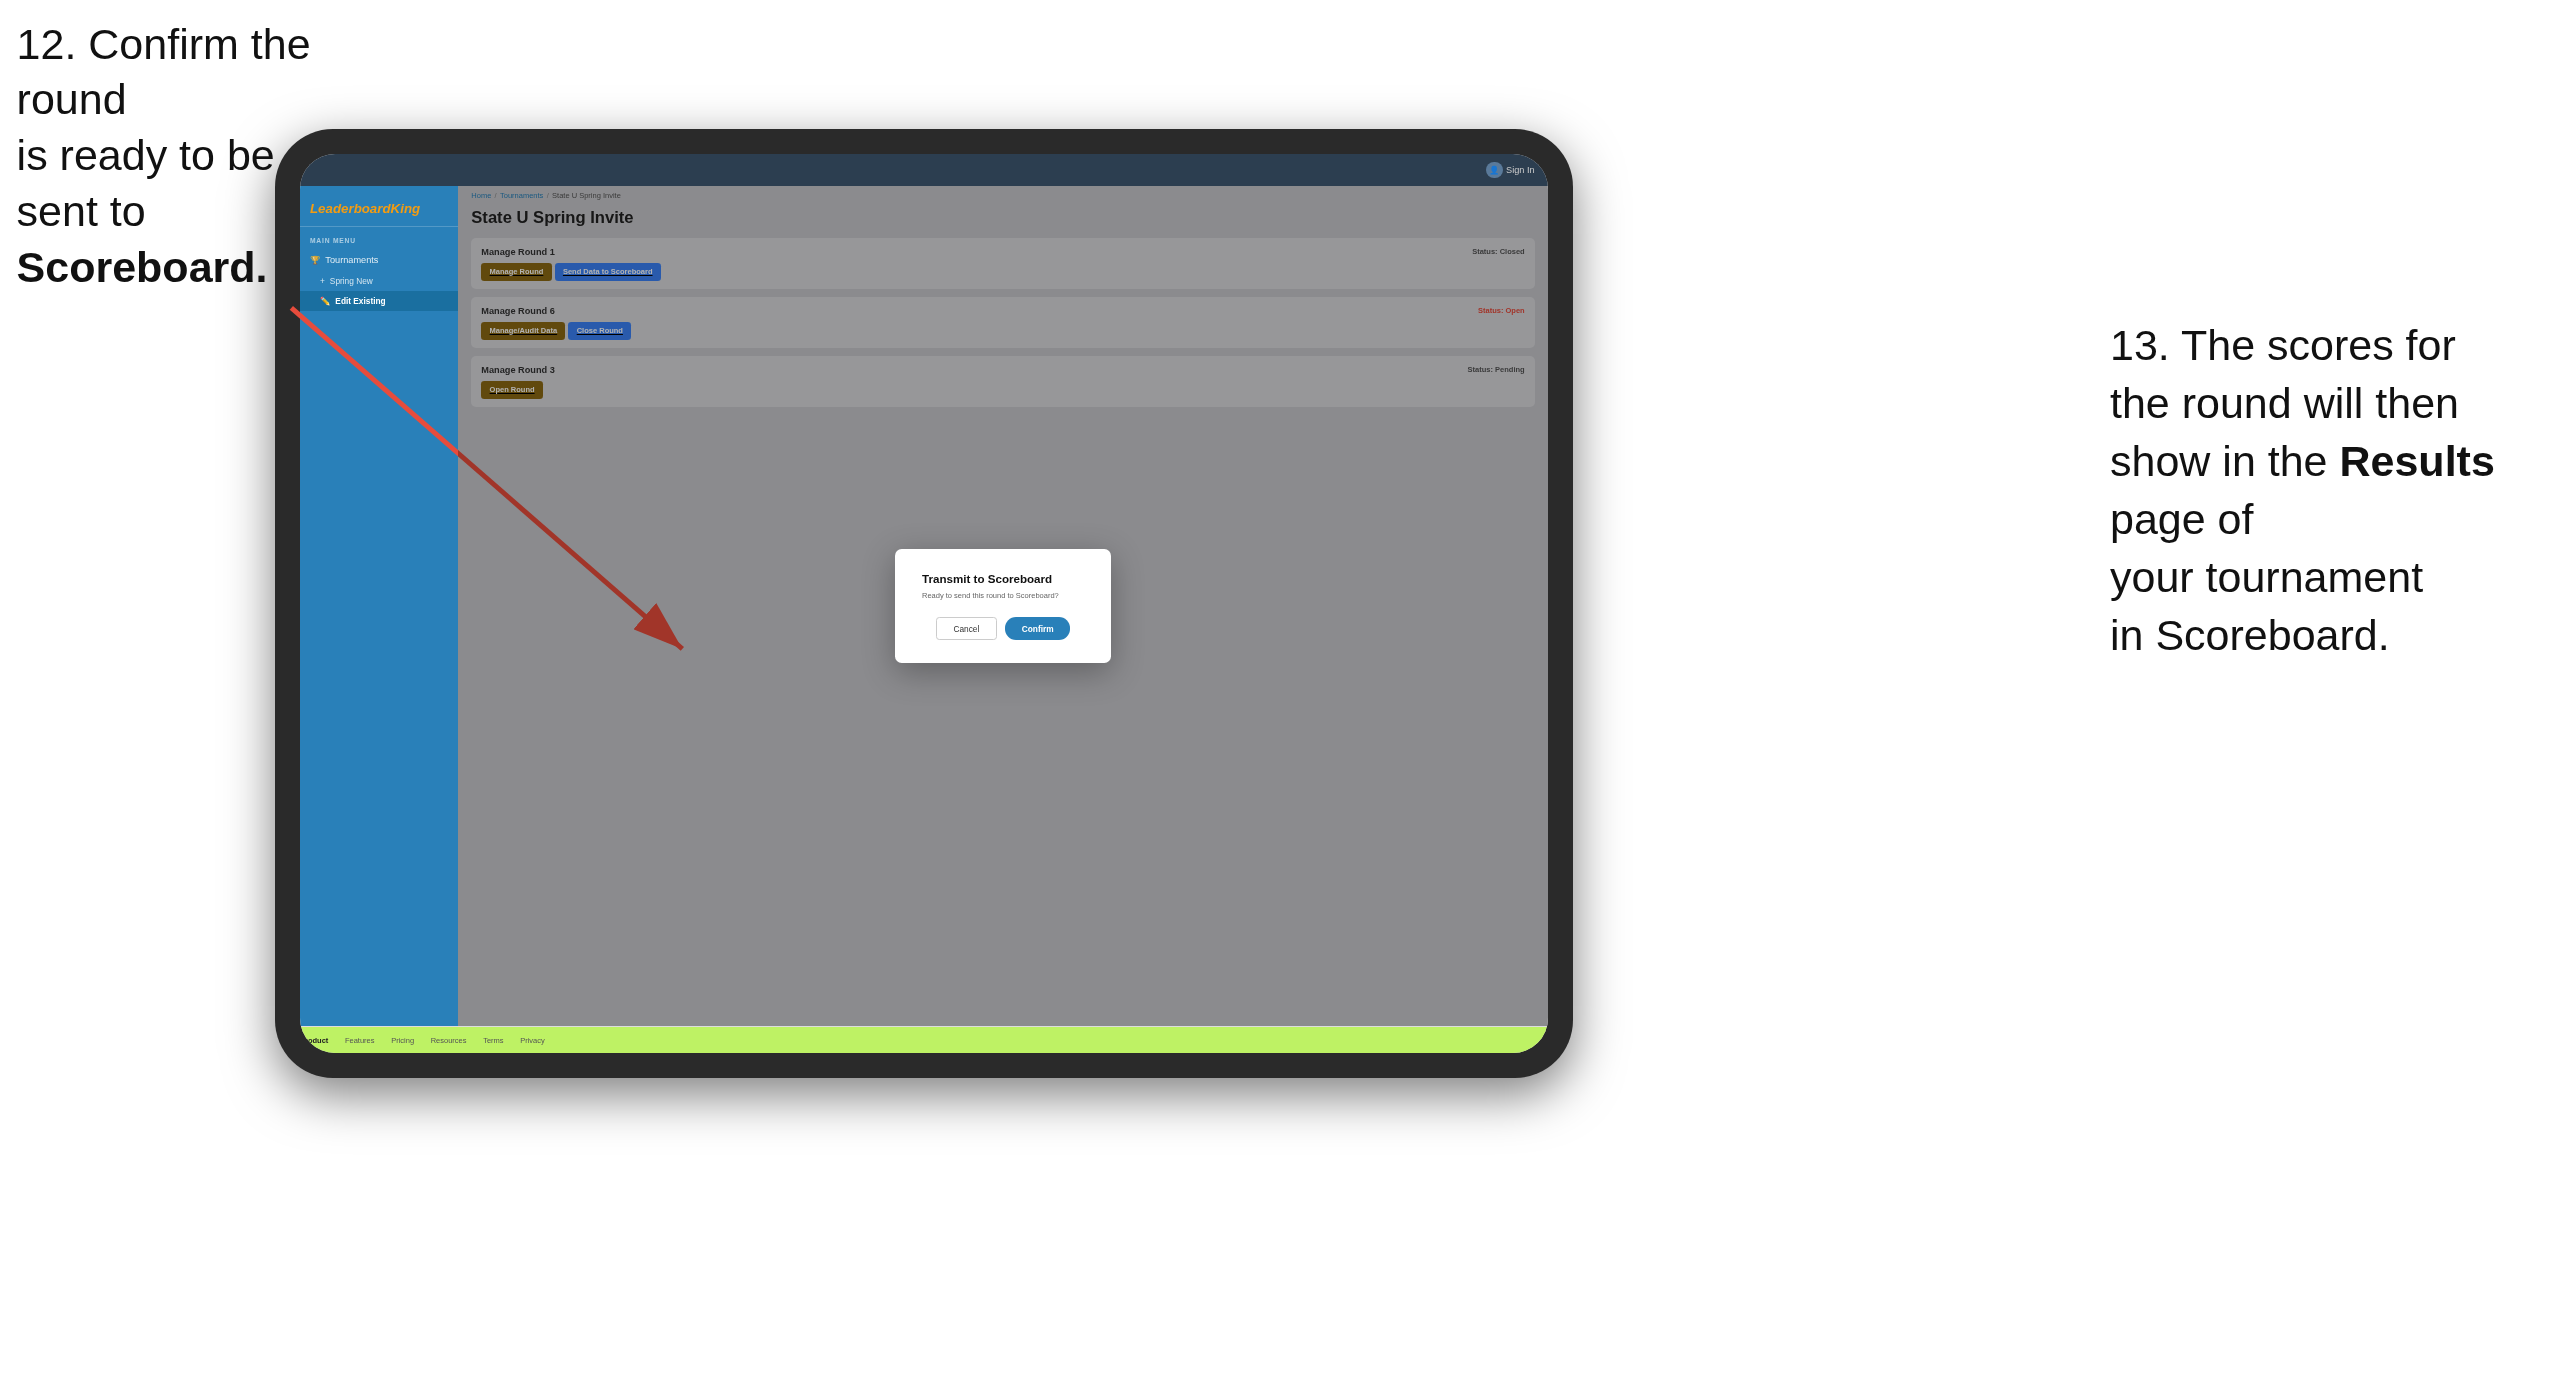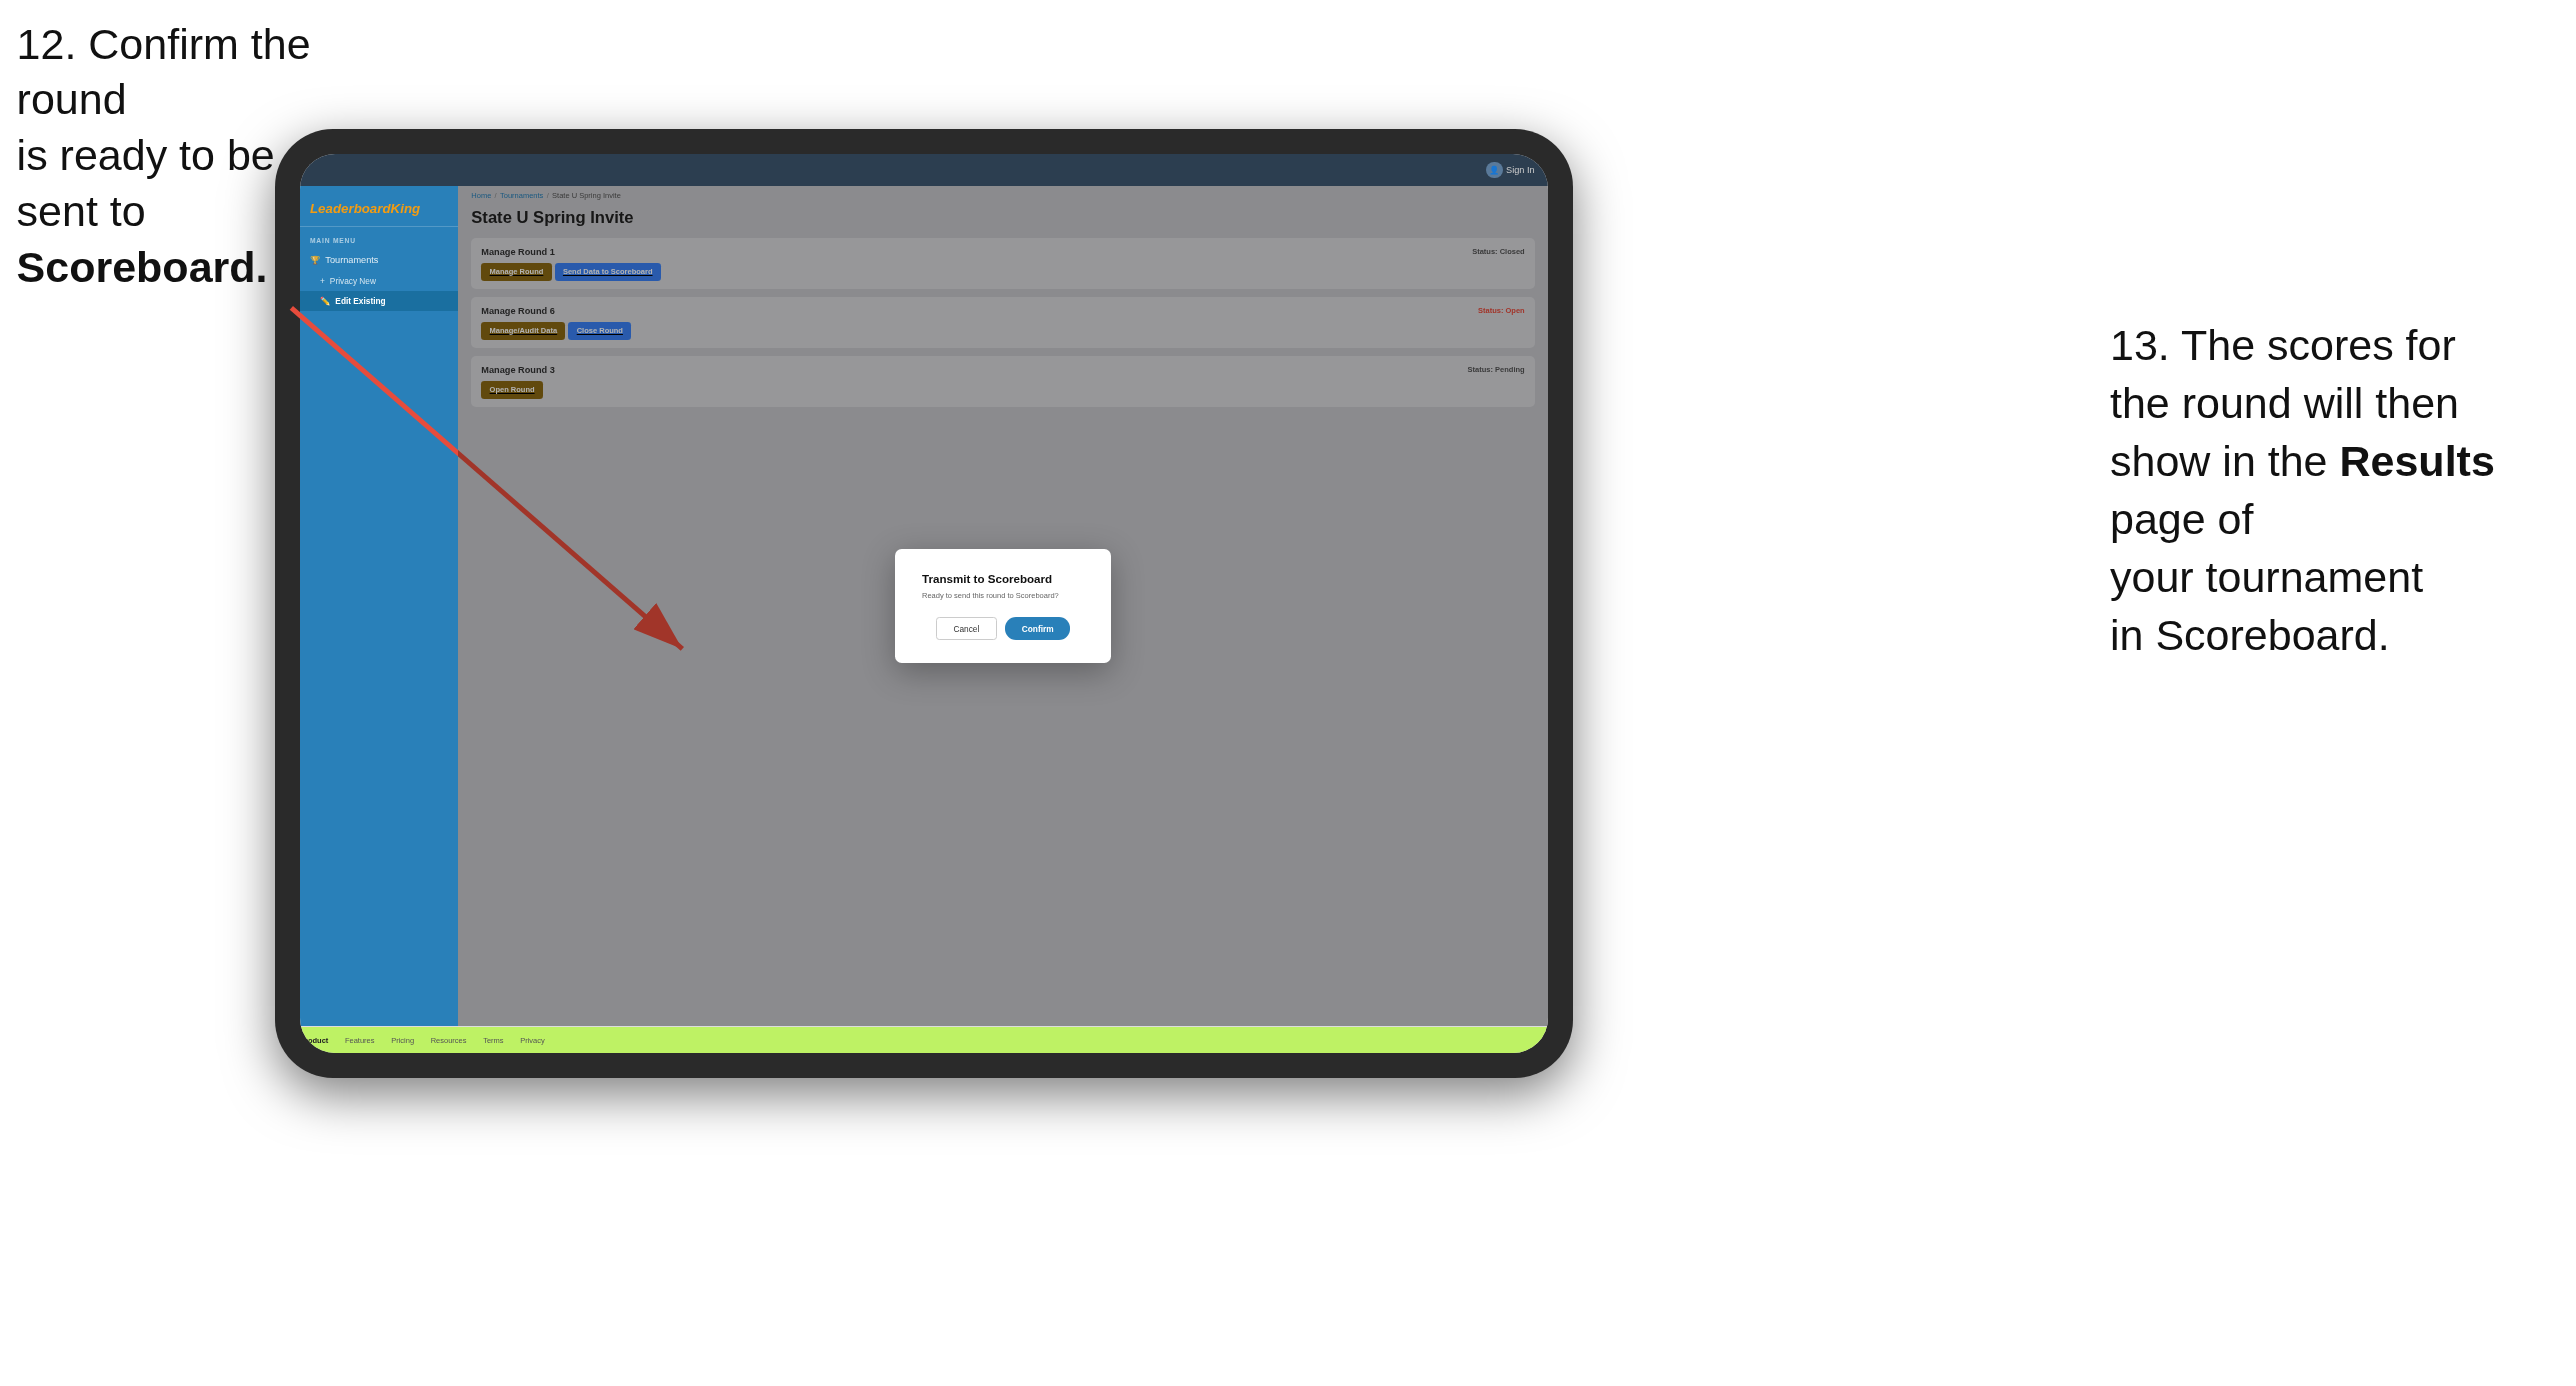--- a/index.html
+++ b/index.html
@@ -380,21 +380,21 @@
               <span>Le<span style="color:#f39c12">a</span>derboard<span style="color:#f39c12">King</span></span>
             </div>
           </div>
           <div class="main-menu-label">MAIN MENU</div>
           <div class="sidebar-item">
             <span class="sidebar-item-icon">🏆</span>
             <span>Tournaments</span>
           </div>
           <div class="sidebar-sub-item">
             <span>+</span>
-            <span>Privacy New</span>
+            <span>Spring New</span>
           </div>
           <div class="sidebar-sub-item active">
             <span>✏️</span>
             <span>Edit Existing</span>
           </div>
         </div>
 
         <div class="content-area">
 
           <div class="breadcrumb">

